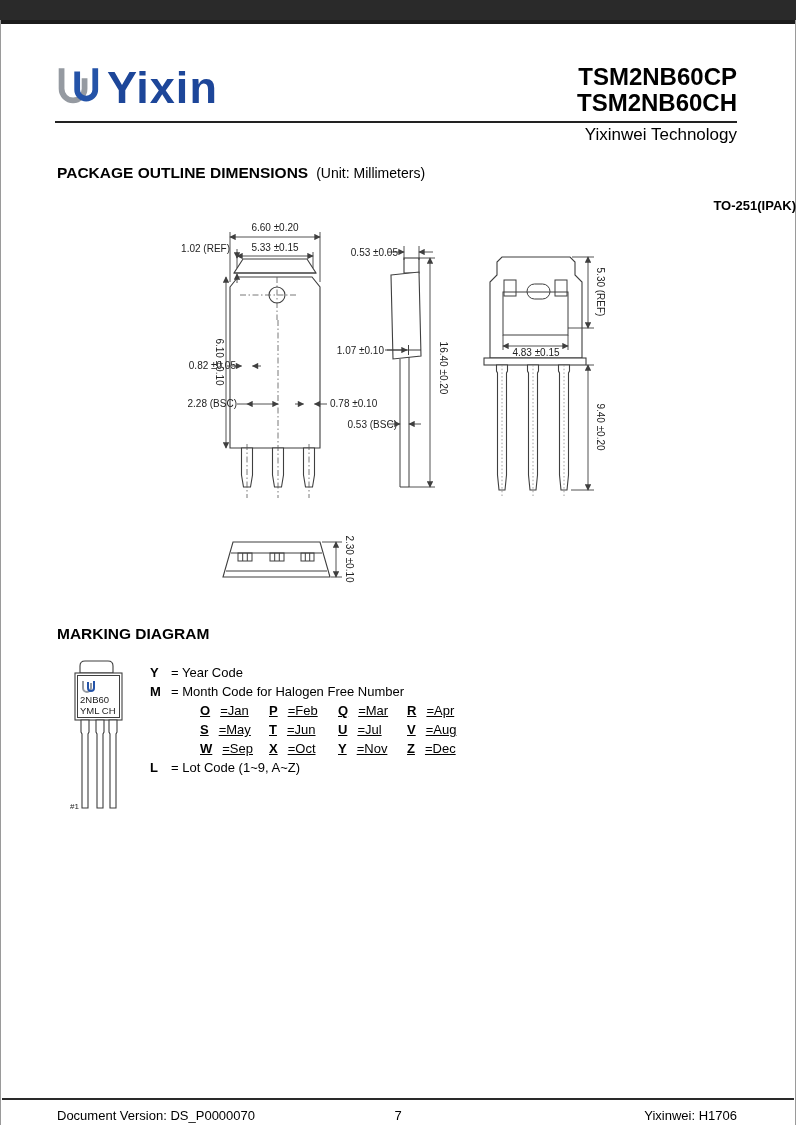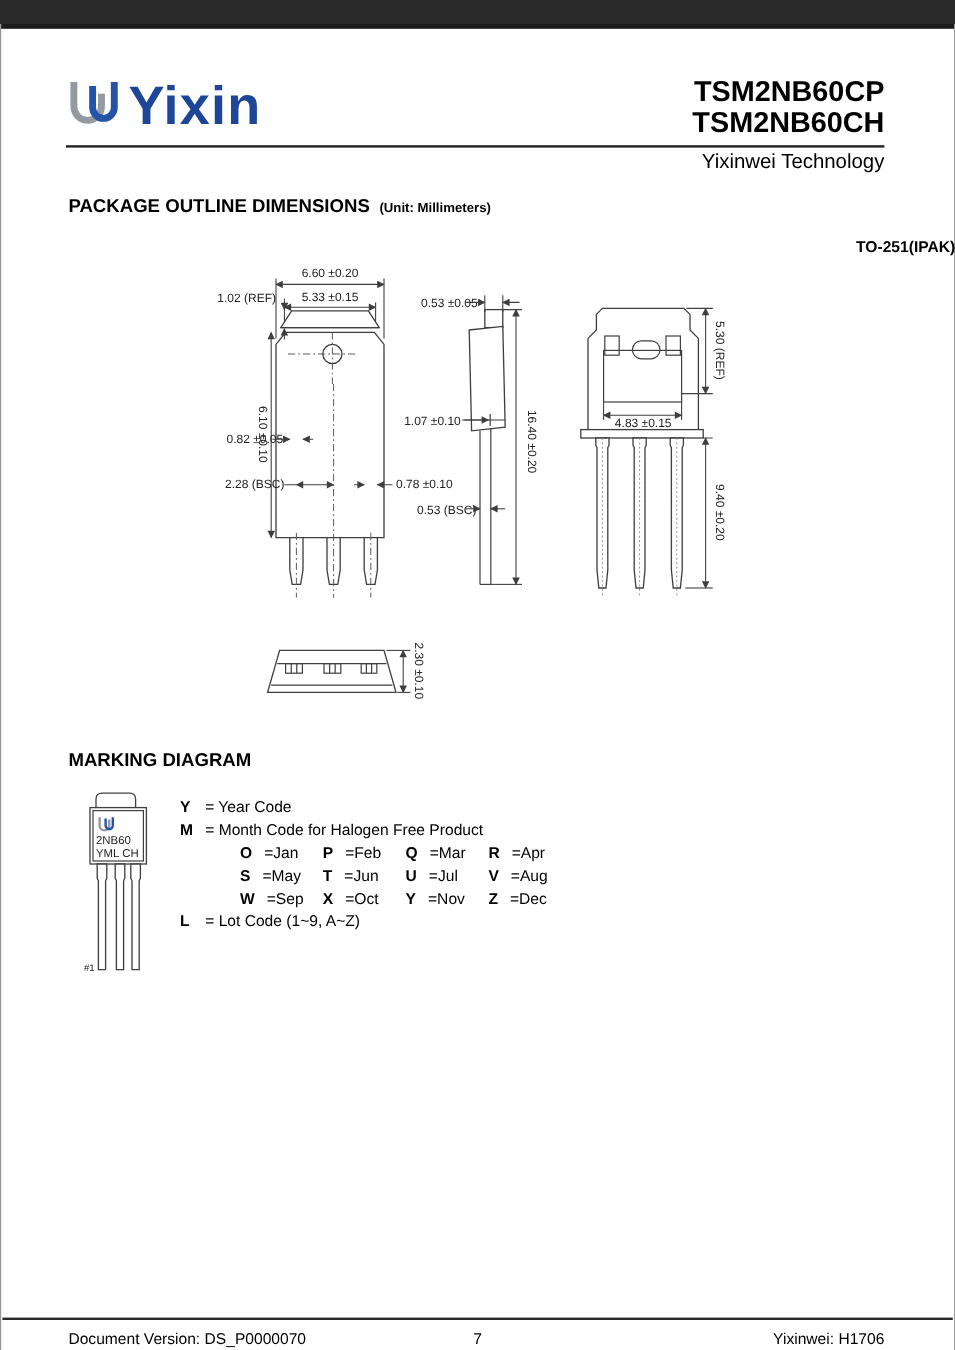--- a/index.html
+++ b/index.html
@@ -12,36 +12,36 @@
 
   .logo{position:absolute;left:55px;top:42px;display:flex;align-items:flex-start;}
   .logo-word{font-size:45px;font-weight:bold;color:#1d4699;letter-spacing:1px;
              line-height:52px;margin-left:6px;}
   .partnos{position:absolute;right:59px;top:44px;text-align:right;
            font-size:24px;font-weight:bold;line-height:26px;color:#000;}
   .rule-header{position:absolute;left:55px;right:59px;top:101px;border-top:2px solid #222;}
   .company{position:absolute;right:59px;top:105px;font-size:17px;color:#000;}
 
   .sec-heading{position:absolute;left:57px;font-size:15.5px;font-weight:bold;color:#000;}
-  .unit-note{font-size:11px;font-weight:bold;margin-left:8px;}
+  .unit-note{font-size:14px;font-weight:normal;margin-left:8px;}
   .pkg-title{position:absolute;left:0;right:0;top:178px;text-align:right;
              font-size:13px;font-weight:bold;color:#000;}
 
   svg text{font-family:"Liberation Sans",sans-serif;font-size:10px;fill:#222;}
   .ln{stroke:#3f3f3f;stroke-width:1;fill:none;}
   .shape{stroke:#3f3f3f;stroke-width:1.1;fill:#ffffff;}
   .cl{stroke:#555;stroke-width:0.8;fill:none;stroke-dasharray:6 2.5 1.5 2.5;}
   .dot{stroke:#888;stroke-width:0.8;fill:none;stroke-dasharray:1.5 2.2;}
   .dim{stroke:#3f3f3f;stroke-width:0.9;fill:none;}
 
   .legend{position:absolute;left:150px;top:645px;width:360px;font-size:13px;color:#000;}
   .lg-row{display:flex;margin-bottom:4px;}
   .lg-code{font-weight:bold;width:21px;flex:none;}
   .months{margin-left:50px;display:grid;grid-template-columns:69px 69px 69px 72px;
-          row-gap:4px;margin-bottom:4px;}
+          row-gap:4px;margin-bottom:4px;text-decoration:underline;}
   .m-cell span.m-k{font-weight:bold;}
   .m-cell span.m-v{margin-left:10px;}
 
   .rule-footer{position:absolute;left:2px;right:2px;top:1078px;border-top:2px solid #2a2a2a;}
   .footer{position:absolute;left:0;right:0;top:1088px;font-size:13px;color:#000;}
   .f-left{position:absolute;left:57px;}
   .f-center{position:absolute;left:0;right:0;text-align:center;}
   .f-right{position:absolute;right:59px;}
 </style>
 </head>
@@ -220,21 +220,21 @@
     <text x="70" y="789" style="font-size:8px">#1</text>
   </svg>
 
   <div class="legend">
     <div class="lg-row">
       <span class="lg-code">Y</span>
       <span>= Year Code</span>
     </div>
     <div class="lg-row">
       <span class="lg-code">M</span>
-      <span>= Month Code for Halogen Free Product</span>
+      <span>= Month Code for Halogen Free Number</span>
     </div>
     <div class="months">
       <div class="m-cell"><span class="m-k">O</span><span class="m-v">=Jan</span></div>
       <div class="m-cell"><span class="m-k">P</span><span class="m-v">=Feb</span></div>
       <div class="m-cell"><span class="m-k">Q</span><span class="m-v">=Mar</span></div>
       <div class="m-cell"><span class="m-k">R</span><span class="m-v">=Apr</span></div>
       <div class="m-cell"><span class="m-k">S</span><span class="m-v">=May</span></div>
       <div class="m-cell"><span class="m-k">T</span><span class="m-v">=Jun</span></div>
       <div class="m-cell"><span class="m-k">U</span><span class="m-v">=Jul</span></div>
       <div class="m-cell"><span class="m-k">V</span><span class="m-v">=Aug</span></div>

